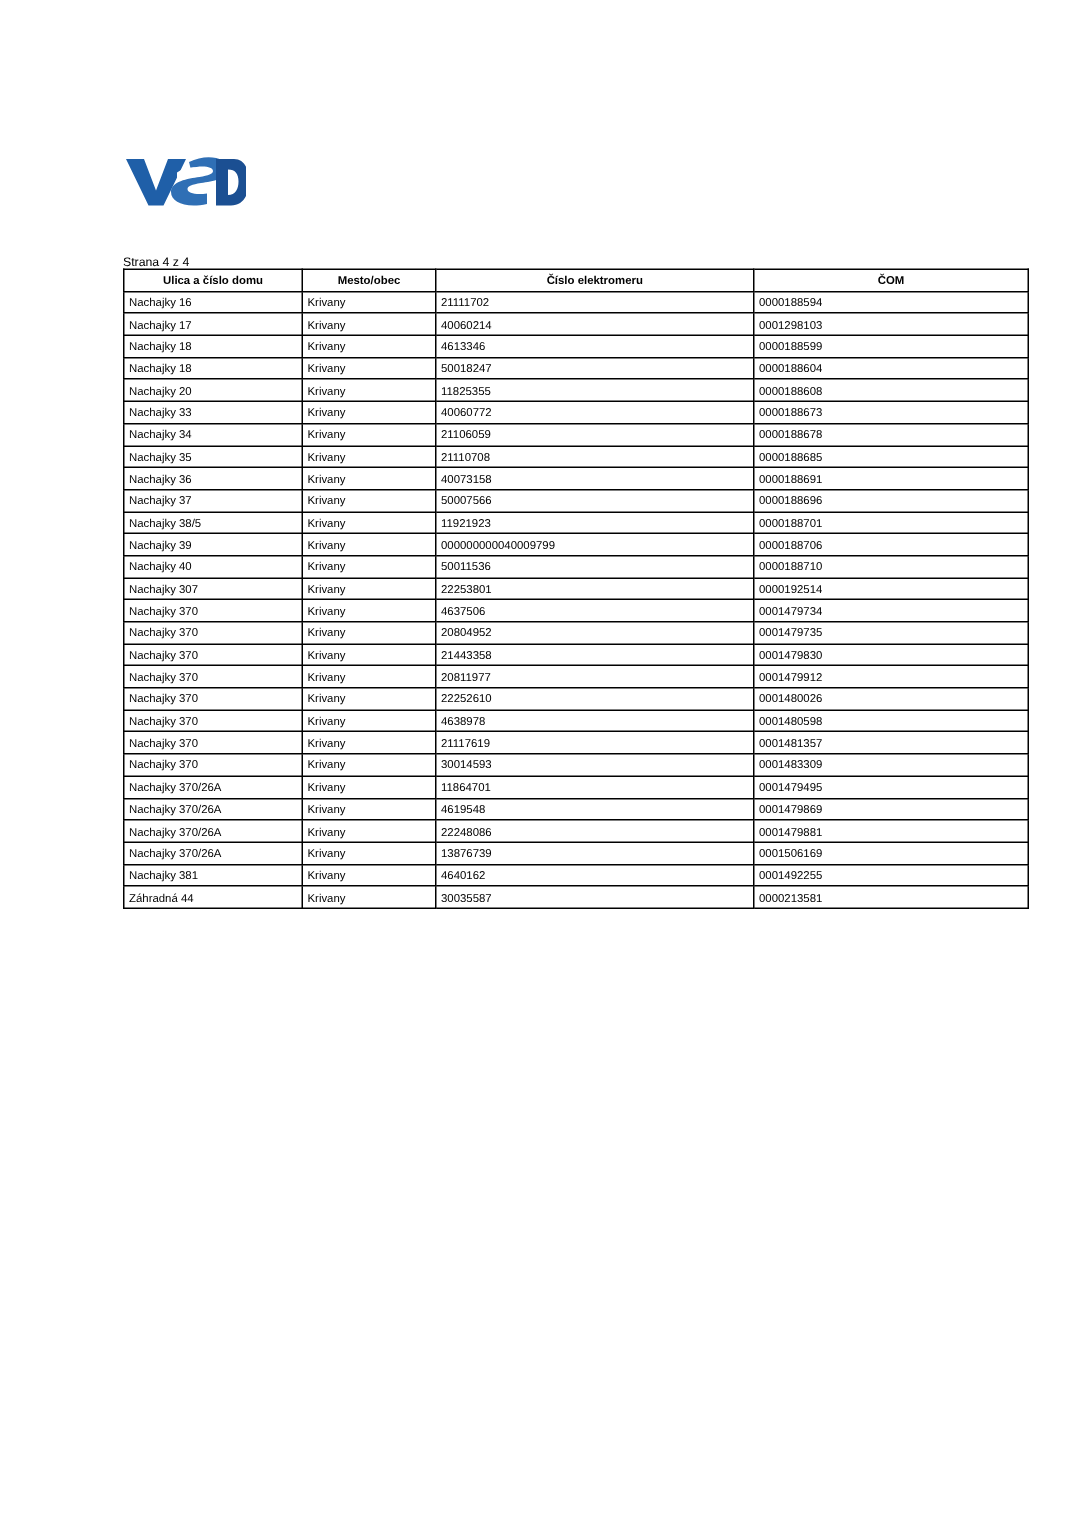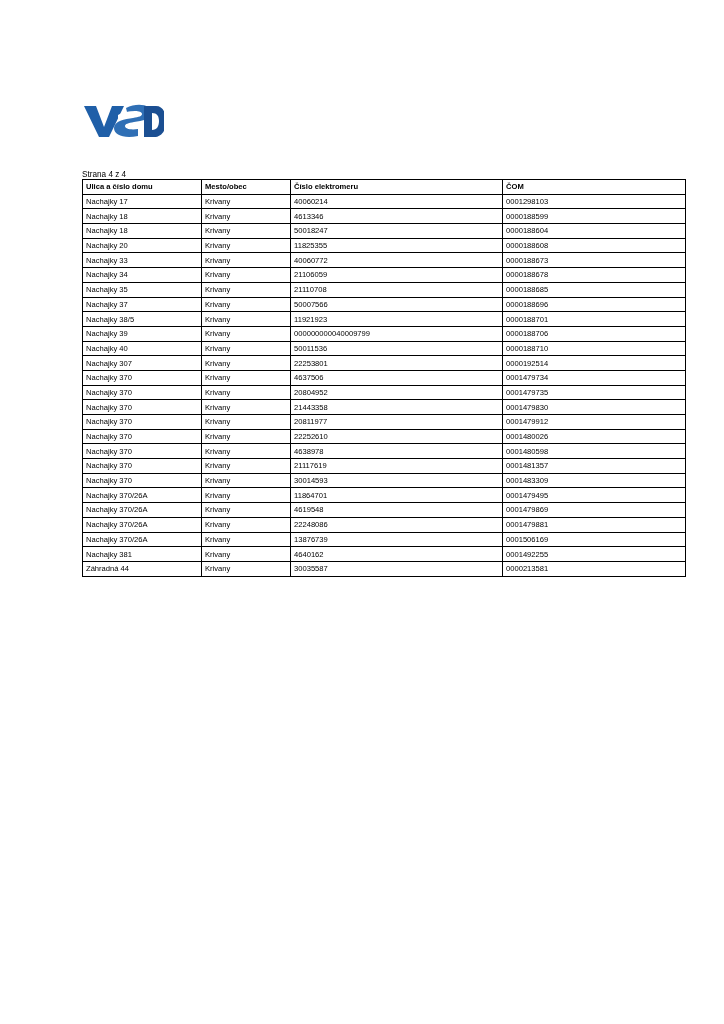--- a/index.html
+++ b/index.html
@@ -68,20 +68,21 @@
     padding: 1px 3px 1px 3px;
     height: 11.7px;
     vertical-align: middle;
     text-align: left;
     overflow: hidden;
     white-space: nowrap;
   }
   table.data th {
     font-weight: bold;
     font-size: 7.6px;
+    text-align: center;
   }
   table.data td {
     font-weight: normal;
   }
 </style>
 </head>
 <body>
 
 <div class="page">
 
@@ -115,20 +116,26 @@
       <thead>
         <tr>
           <th>Ulica a číslo domu</th>
           <th>Mesto/obec</th>
           <th>Číslo elektromeru</th>
           <th>ČOM</th>
         </tr>
       </thead>
       <tbody>
           <tr>
+            <td>Nachajky 16</td>
+            <td>Krivany</td>
+            <td>21111702</td>
+            <td>0000188594</td>
+          </tr>
+          <tr>
             <td>Nachajky 17</td>
             <td>Krivany</td>
             <td>40060214</td>
             <td>0001298103</td>
           </tr>
           <tr>
             <td>Nachajky 18</td>
             <td>Krivany</td>
             <td>4613346</td>
             <td>0000188599</td>
@@ -155,20 +162,26 @@
             <td>Nachajky 34</td>
             <td>Krivany</td>
             <td>21106059</td>
             <td>0000188678</td>
           </tr>
           <tr>
             <td>Nachajky 35</td>
             <td>Krivany</td>
             <td>21110708</td>
             <td>0000188685</td>
+          </tr>
+          <tr>
+            <td>Nachajky 36</td>
+            <td>Krivany</td>
+            <td>40073158</td>
+            <td>0000188691</td>
           </tr>
           <tr>
             <td>Nachajky 37</td>
             <td>Krivany</td>
             <td>50007566</td>
             <td>0000188696</td>
           </tr>
           <tr>
             <td>Nachajky 38/5</td>
             <td>Krivany</td>

